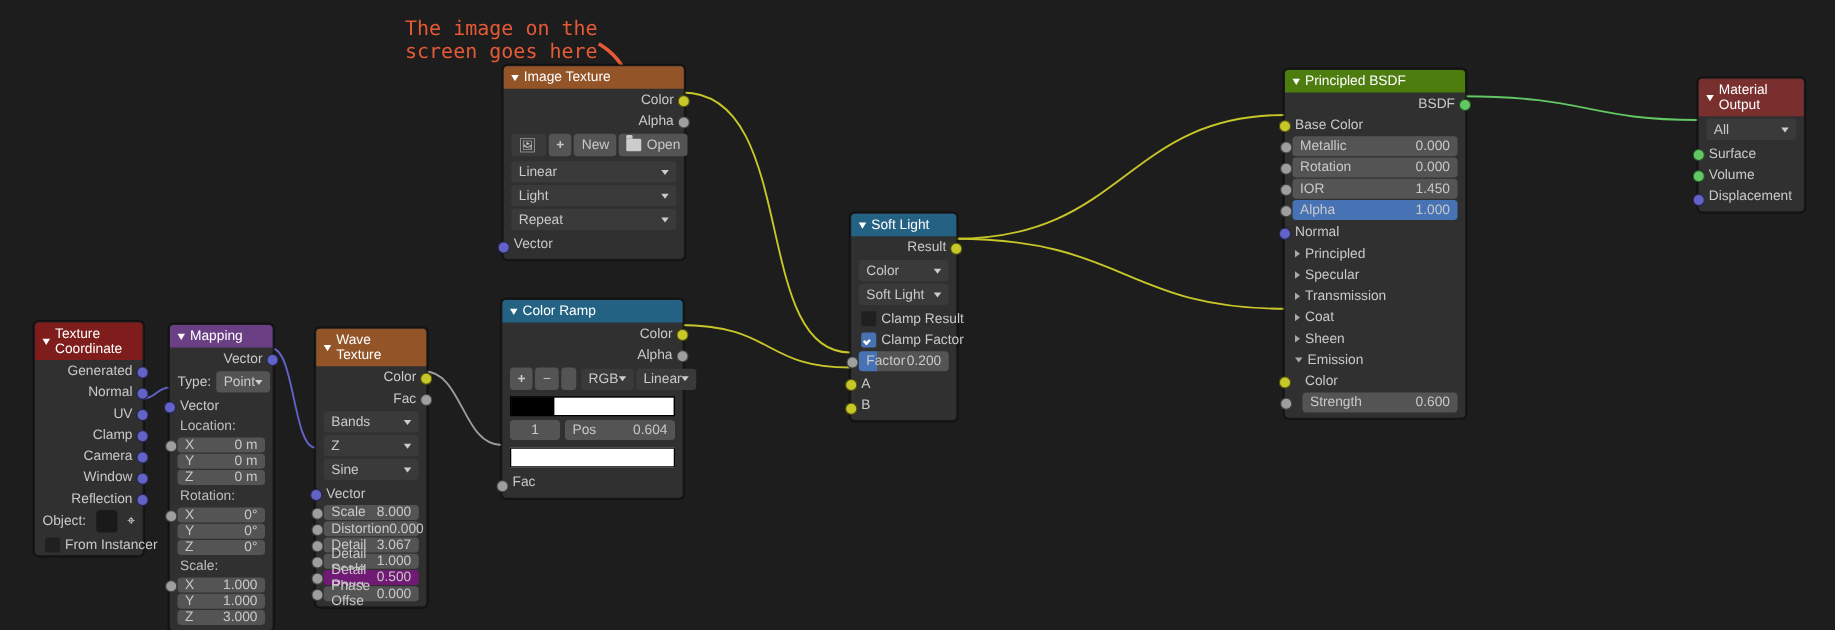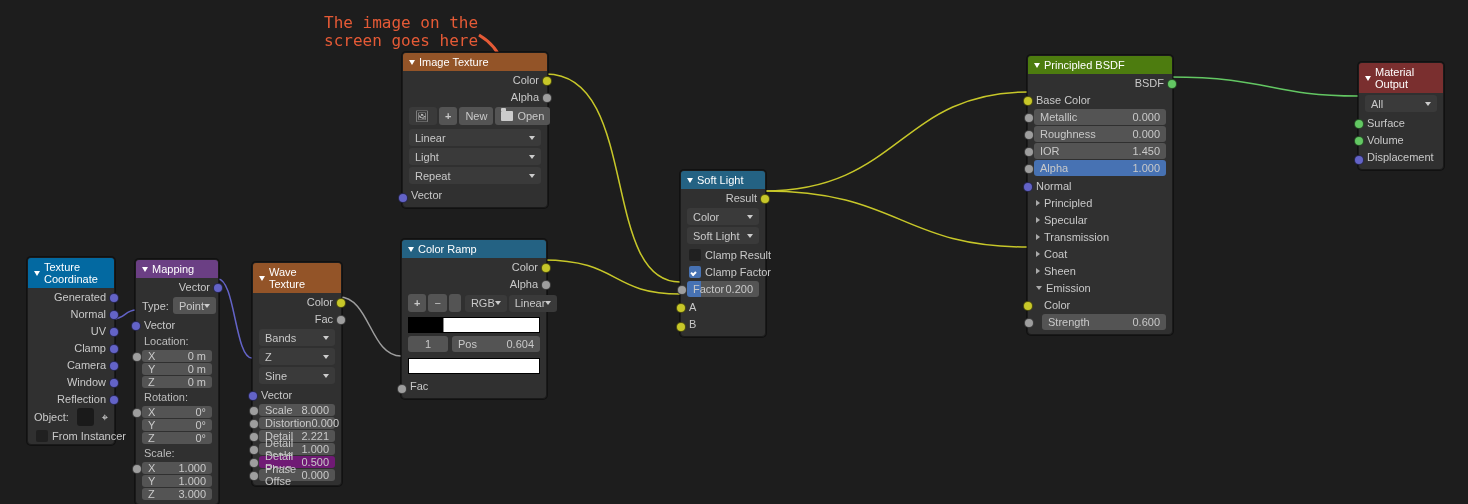--- a/index.html
+++ b/index.html
@@ -1,20 +1,20 @@
 <!DOCTYPE html>
 <html><head>
 <meta charset="utf-8">
 <style>
   html,body{margin:0;padding:0;width:1468px;height:504px;background:#1d1d1d;font-family:sans-serif;font-size:11px;color:#c9c9c9;overflow:hidden;position:relative}
   svg.wires{position:absolute;inset:0;pointer-events:none}
   .node{position:absolute;background:#303030;border:1px solid #1a1a1a;border-radius:4px;box-shadow:0 0 0 1px #0006}
   .node .hdr{display:flex;align-items:center;gap:4px;padding:3px 6px;border-radius:3px 3px 0 0;font-weight:500;color:#fff}
   .node .hdr .chev{display:inline-block;width:0;height:0;border-left:3px solid transparent;border-right:3px solid transparent;border-top:5px solid #fff}
-  .hdr.red   {background:#0369a1}
+  .hdr.red   {background:#7f1d1d}
   .hdr.purple{background:#6b3f84}
   .hdr.orange{background:#935428}
   .hdr.blue  {background:#246283}
   .hdr.green {background:#4d7c0f}
   .hdr.maroon{background:#7a2f2f}
   .row{position:relative;display:flex;align-items:center;justify-content:space-between;height:17px;padding:0 8px}
   .row.left{justify-content:flex-start}
   .row .lab{white-space:nowrap}
   .sock{position:absolute;width:8px;height:8px;border-radius:50%;top:50%;margin-top:-4px;border:1px solid #0009}
   .sock.out{right:-5px}
@@ -229,21 +229,21 @@
       <span>8.000</span>
     </div>
   <div class="numfield" style="height:12px;position:relative">
       <span class="sock in grey" style="left:-10px"></span>
       <span>Distortion</span>
       <span>0.000</span>
     </div>
   <div class="numfield" style="height:12px;position:relative">
       <span class="sock in grey" style="left:-10px"></span>
       <span>Detail</span>
-      <span>2.221</span>
+      <span>3.067</span>
     </div>
   <div class="numfield" style="height:12px;position:relative">
       <span class="sock in grey" style="left:-10px"></span>
       <span>Detail Scale</span>
       <span>1.000</span>
     </div>
   <div class="numfield blue" style="height:12px;position:relative">
       <span class="sock in grey" style="left:-10px"></span>
       <span>Detail Roug</span>
       <span>0.500</span>
@@ -406,21 +406,21 @@
       <span class="sock in col"></span>
       <span class="lab">Base Color</span>
     </div>
   <div class="numfield" style="position:relative">
       <span class="sock in grey" style="left:-10px"></span>
       <span>Metallic</span>
       <span>0.000</span>
     </div>
   <div class="numfield" style="position:relative">
       <span class="sock in grey" style="left:-10px"></span>
-      <span>Roughness</span>
+      <span>Rotation</span>
       <span>0.000</span>
     </div>
   <div class="numfield" style="position:relative">
       <span class="sock in grey" style="left:-10px"></span>
       <span>IOR</span>
       <span>1.450</span>
     </div>
   <div class="numfield" style="background:#4772b3;position:relative">
       <span class="sock in grey" style="left:-10px"></span>
       <span>Alpha</span>

